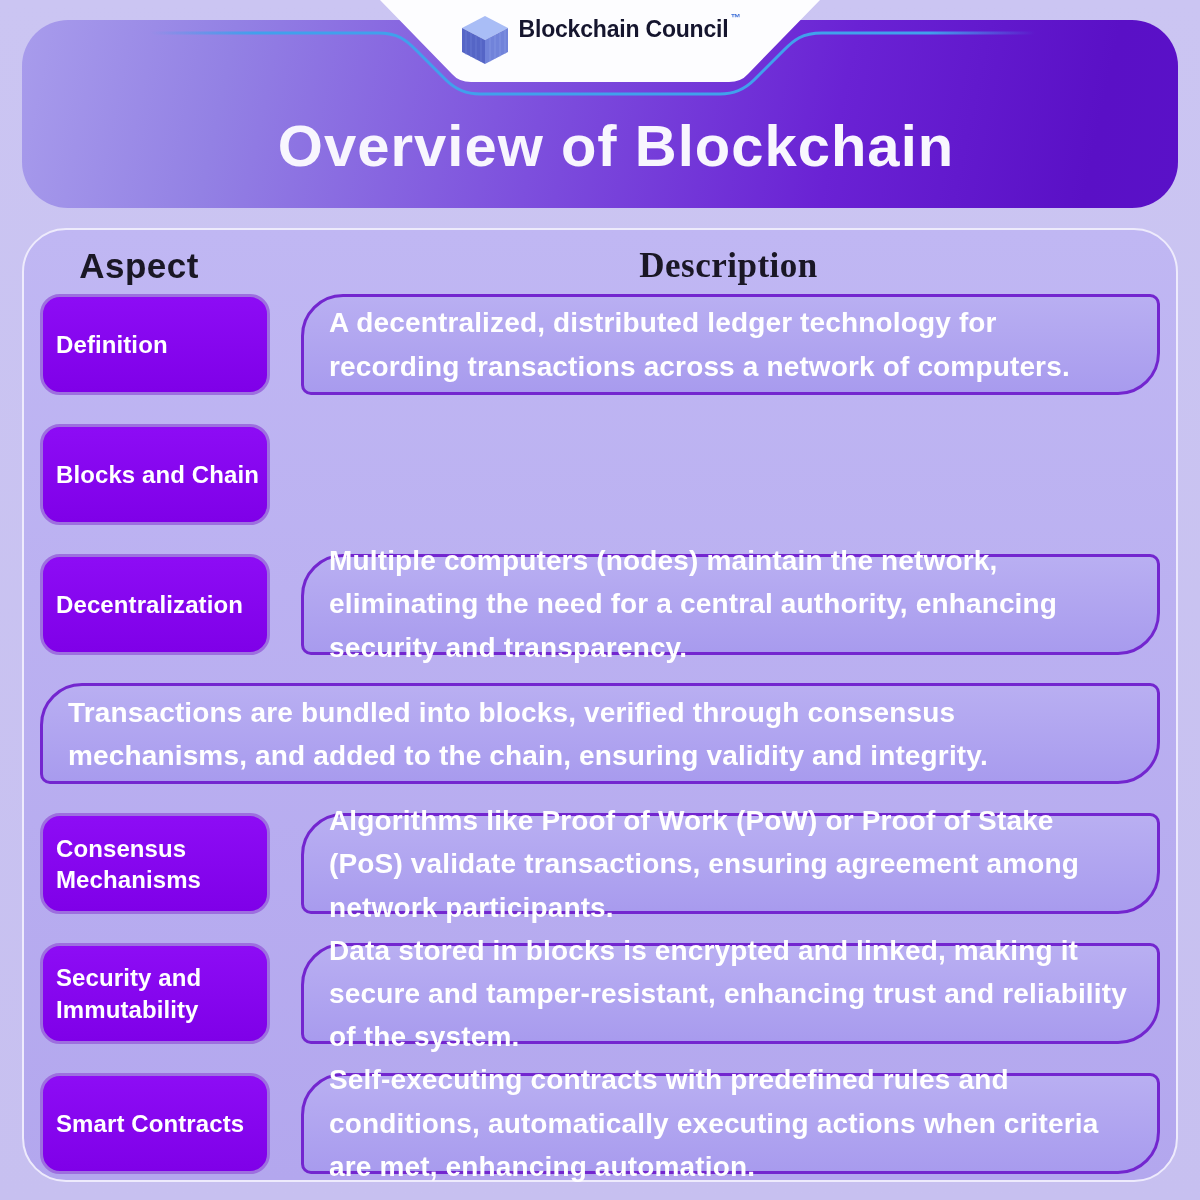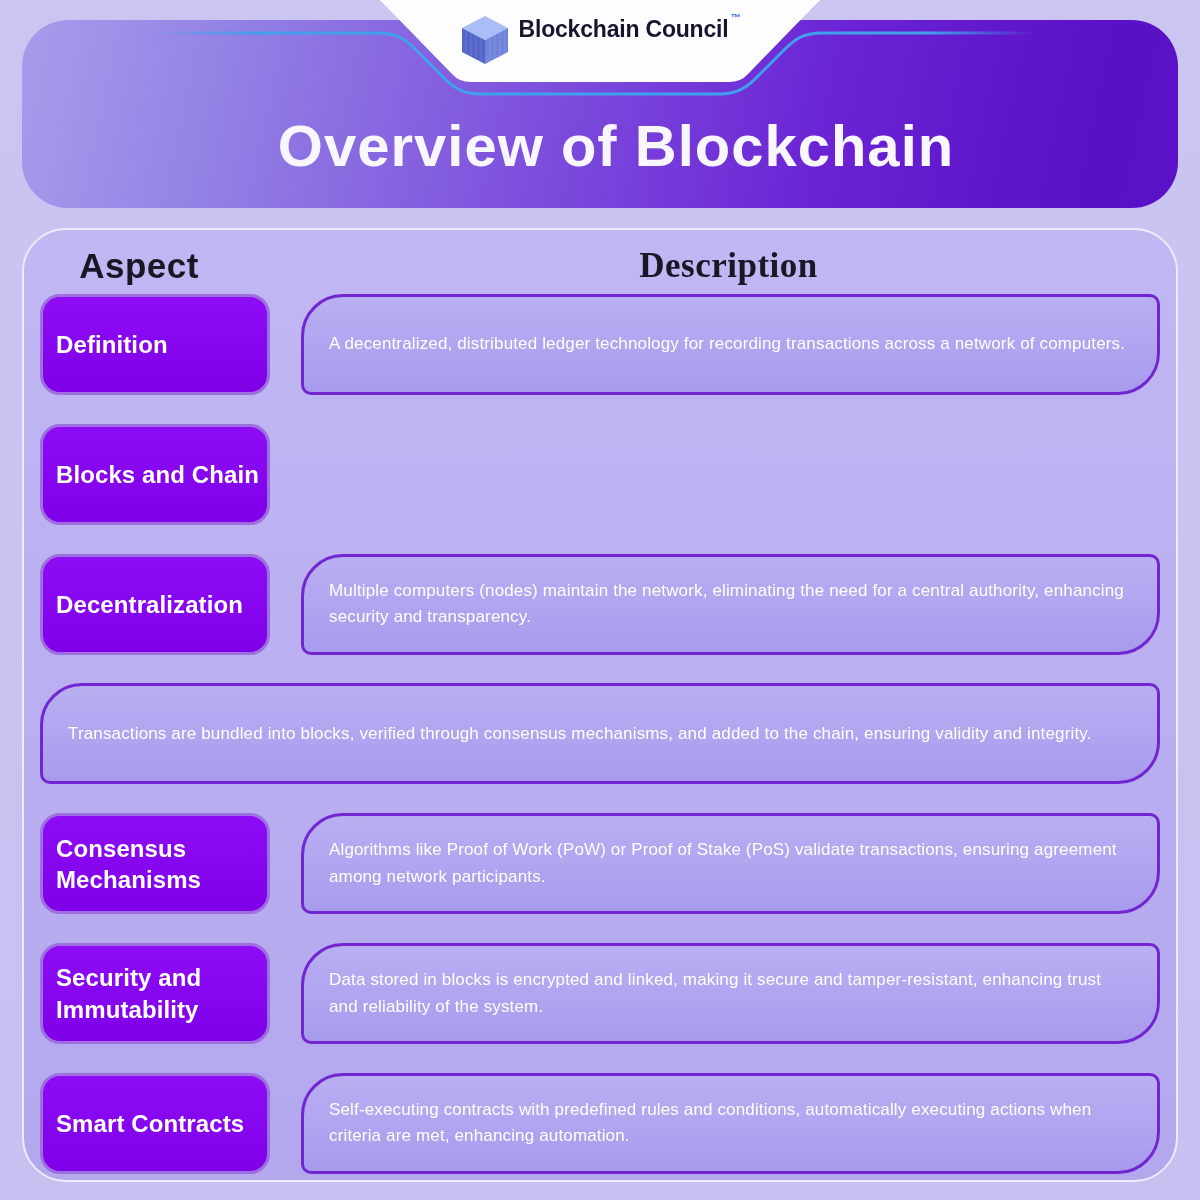--- a/index.html
+++ b/index.html
@@ -81,21 +81,21 @@
   }
   .card {
     flex: 1; height: 101px;
     box-sizing: border-box;
     border-radius: 42px 10px 42px 10px;
     border: 3px solid #7326cf;
     background: linear-gradient(180deg, #b9aff2 0%, #a img89bee 100%);
     background: linear-gradient(180deg, #b9aff2 0%, #a89bee 100%);
     display: flex; align-items: center;
     padding: 0 25px;
-    color: #ffffff; font-size: 17px; font-weight: normal;
+    color: #ffffff; font-size: 28px; font-weight: bold;
     line-height: 1.55; letter-spacing: 0.15px;
   }
 </style>
 </head>
 <body>
 
 <div class="canvas">
 
   <div class="header-band"></div>
 

